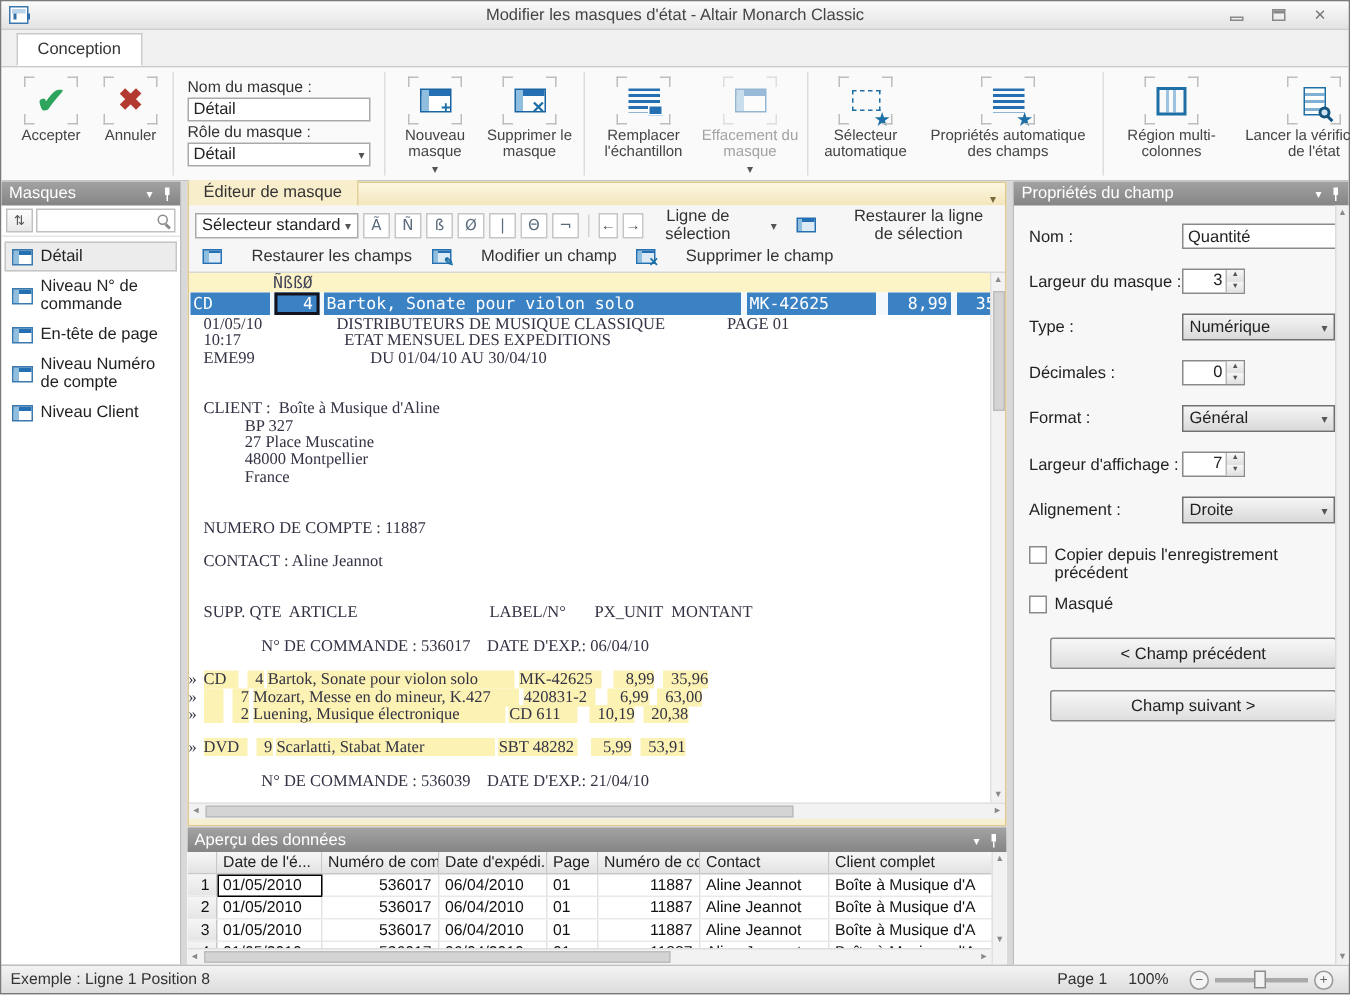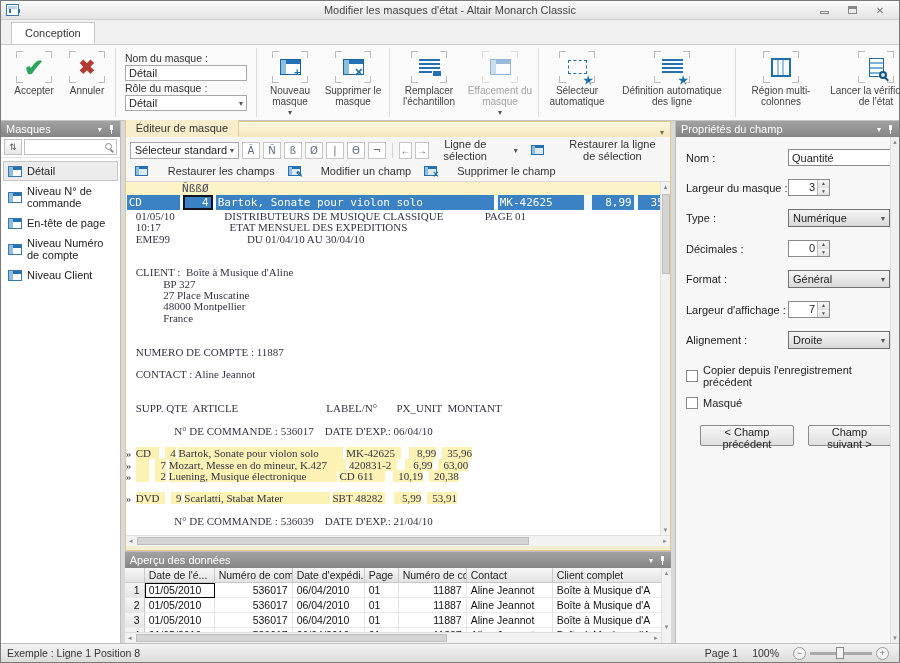--- a/index.html
+++ b/index.html
@@ -163,23 +163,23 @@
   .prow .plabel { width:102px; flex:0 0 auto; }
   .pinput { width:110px; height:17px; border:1px solid #8a8a8a; background:#fff; font-size:11px; padding:0 3px;
             font-family:"Liberation Sans",sans-serif; color:#222; }
   .spin { width:42px; height:17px; border:1px solid #8a8a8a; background:#fff; display:flex; }
   .spin .val { flex:1; text-align:right; padding:1px 2px 0 0; }
   .spin .sb { width:12px; display:flex; flex-direction:column; border-left:1px solid #b9b9b9; }
   .spin .sb span { flex:1; font-size:5px; color:#555; text-align:center; line-height:7px; background:linear-gradient(#f7f7f7,#e0e0e0); }
   .combo { width:102px; height:18px; border:1px solid #707070; background:linear-gradient(#f5f5f5,#d9d9d9);
            display:flex; align-items:center; padding:0 4px; }
   .combo .caret { margin-left:auto; }
-  .chkrow { display:flex; align-items:center; gap:5px; margin:0 0 9px 0; }
+  .chkrow { display:flex; gap:5px; margin:0 0 9px 0; }
   .chk { width:12px; height:12px; border:1px solid #8a8a8a; background:#fff; flex:0 0 auto; }
-  .btnrow { display:flex; gap:14px; margin-top:16px; padding-left:14px; }
+  .btnrow { display:flex; gap:14px; margin-top:16px; padding-left:14px;flex-direction:column; }
   .pbtn { height:21px; border:1px solid #8a8a8a; border-radius:2px; background:linear-gradient(#f7f7f7,#dedede);
           font-size:11px; color:#222; padding:0 9px; font-family:"Liberation Sans",sans-serif; }
   .rp-scroll { position:absolute; top:16px; right:0; bottom:0; width:9px; background:#f0f0f0; border-left:1px solid #dcdcdc; }
   .rp-scroll .arr { font-size:6px; color:#8a8a8a; text-align:center; line-height:10px; }
   .rp-scroll .arr.dn { position:absolute; bottom:0; left:0; right:0; }
 
   
   .statusbar { height:19px; background:linear-gradient(#f3f3f3,#dcdcdc); border-top:1px solid #bfbfbf;
                display:flex; align-items:center; font-size:10.5px; color:#333; padding:0 6px; flex:0 0 auto; }
   .sb-right { margin-left:auto; display:flex; align-items:center; gap:14px; padding-right:4px; }
@@ -298,21 +298,21 @@
           </span>
         <span>Sélecteur automatique</span>
       </div>
       <div class="rbtn" style="width:116px">
         <span class="ic">
             <span class="igl">
               <span class="lines-ic"></span>
               <span class="badge">★</span>
             </span>
           </span>
-        <span>Définition automatique des ligne</span>
+        <span>Propriétés automatique des champs</span>
       </div>
     </div>
 
     <div class="rgroup">
       <div class="rbtn" style="width:80px">
         <span class="ic">
             <span class="igl">
               <span class="col-ic"></span>
             </span>
           </span>

